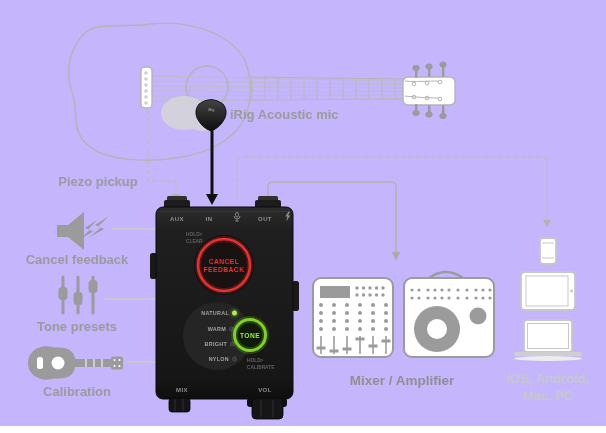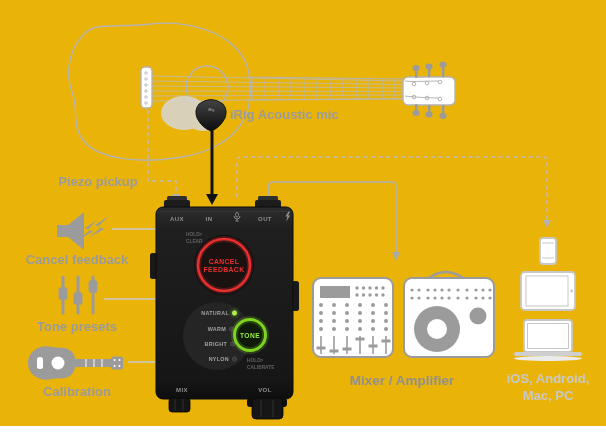--- a/index.html
+++ b/index.html
@@ -1,16 +1,16 @@
 <!DOCTYPE html>
 <html><head>
 <meta charset="utf-8">
 <style>
   html,body{margin:0;padding:0;background:#fff;}
-  #stage{position:relative;width:606px;height:426px;background:#eab308;overflow:hidden;
+  #stage{position:relative;width:606px;height:426px;background:#c4b5fd;overflow:hidden;
          font-family:"Liberation Sans",sans-serif;}
   svg{display:block;}
   
   .lbl      {font:bold 13px "Liberation Sans",sans-serif; fill:#9b9b9b;}
   .lbl-mid  {font:bold 13.5px "Liberation Sans",sans-serif; fill:#909090;}
   .lbl-light{font:bold 13px "Liberation Sans",sans-serif; fill:#c6c9cb;}
   
   .port     {font:bold 6px "Liberation Sans",sans-serif; fill:#8d8d8d; letter-spacing:.4px;}
   .micro    {font:bold 4.8px "Liberation Sans",sans-serif; fill:#616161;}
   .tonelbl  {font:bold 5.4px "Liberation Sans",sans-serif; fill:#a3a3a3; letter-spacing:.3px;}

